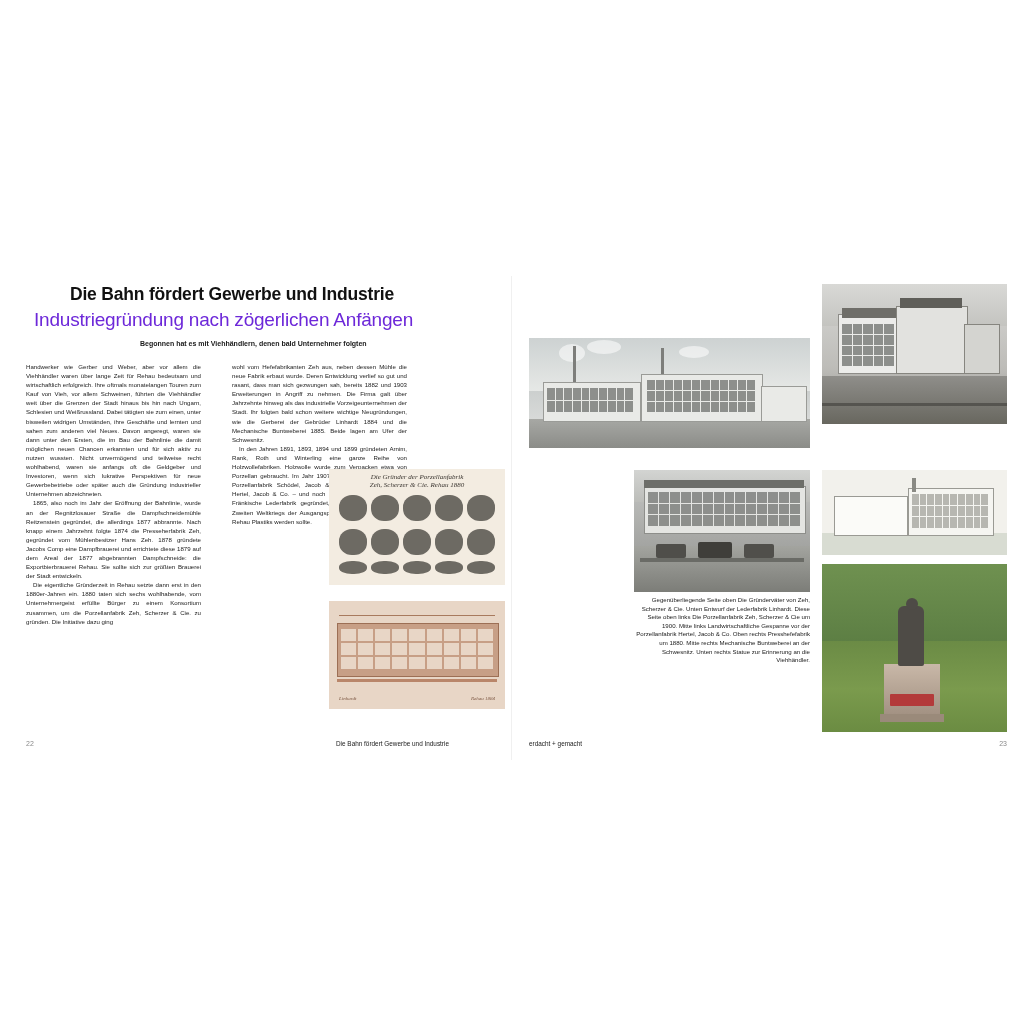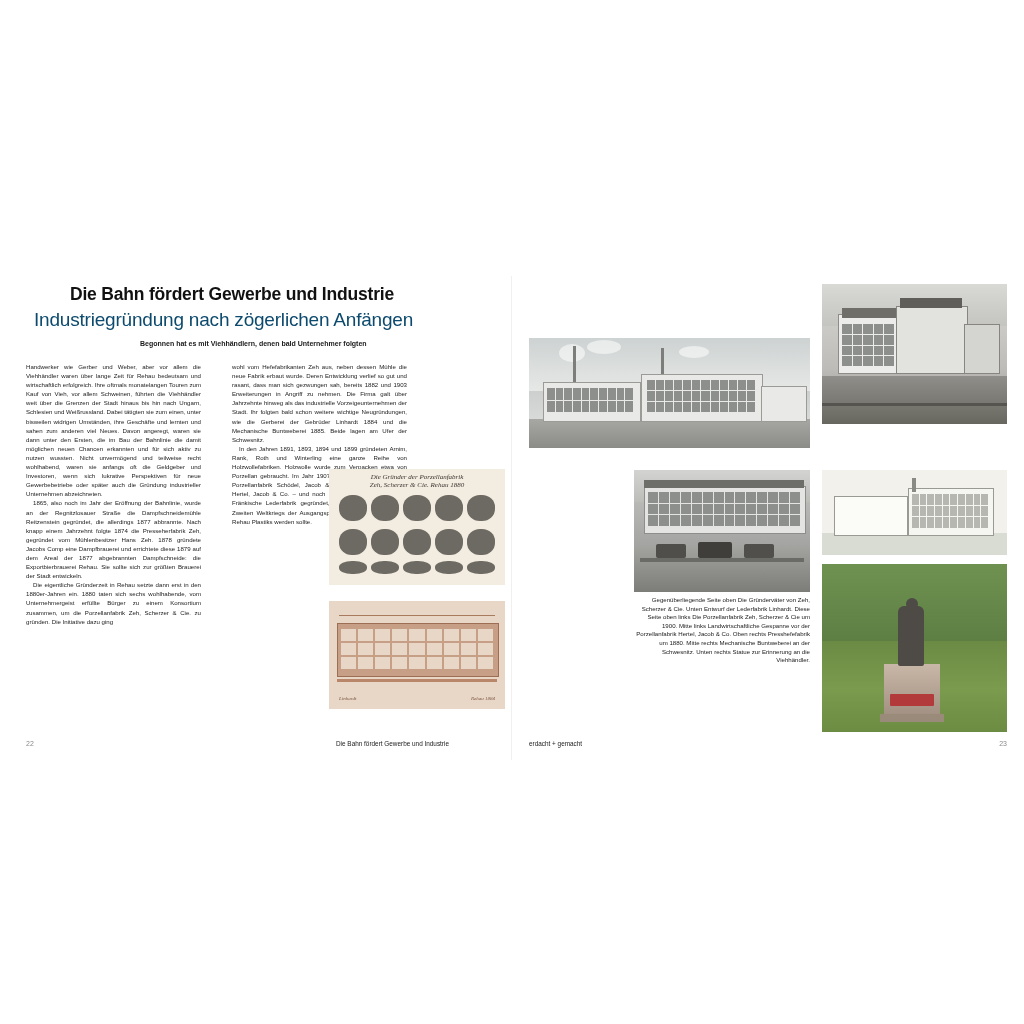--- a/index.html
+++ b/index.html
@@ -48,21 +48,21 @@
     font-weight: bold;
     letter-spacing: -0.2px;
     color: #111;
   }
   .subheadline {
     position: absolute;
     left: 34px;
     top: 33px;
     font-size: 19px;
     font-weight: 300;
-    color: #0c4a6e;
+    color: #6d28d9;
     letter-spacing: -0.2px;
   }
   .kicker {
     position: absolute;
     left: 140px;
     top: 64px;
     font-size: 7px;
     font-weight: bold;
     color: #1a1a1a;
   }

